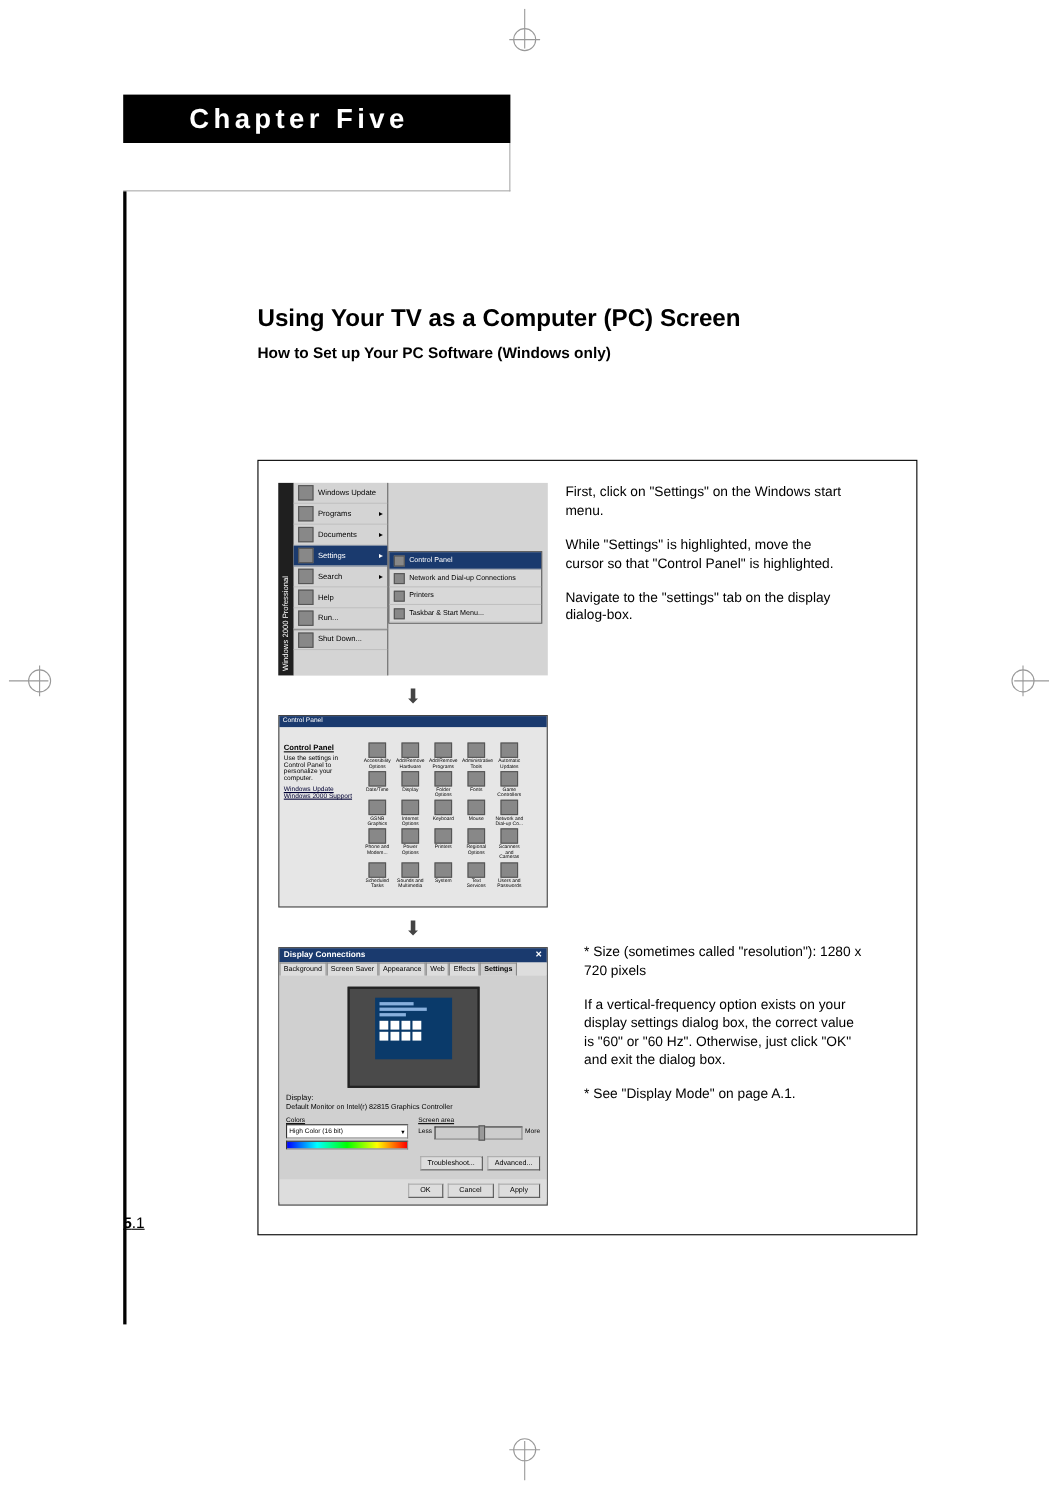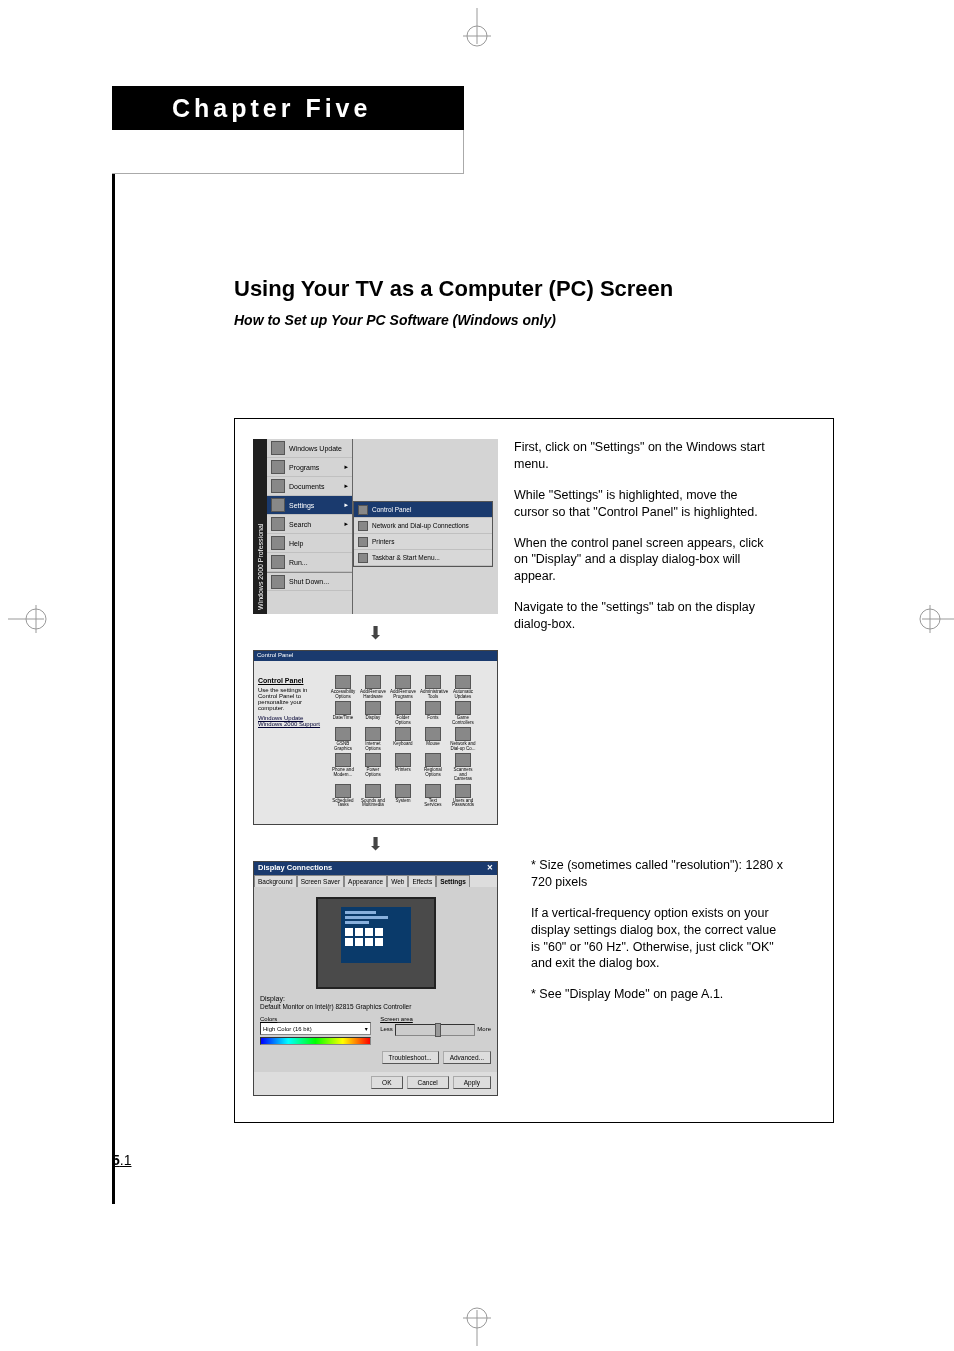--- a/index.html
+++ b/index.html
@@ -64,21 +64,20 @@
   }
   .h1 {
     font-weight: bold;
     font-size: 22px;
     color: #000;
     margin-bottom: 10px;
   }
   .h2 {
     font-weight: bold;
     font-size: 14px;
-    font-style: italic;
   }
 
   .section-box {
     border: 1px solid #000;
     margin-top: 90px;
     padding: 20px 18px 20px 18px;
     min-height: 700px;
     position: relative;
   }
   .row { display: flex; align-items: flex-start; margin-bottom: 6px; }
@@ -140,21 +139,21 @@
   .shot3 .slider { height:12px; background:#ccc; border:1px inset #888; position:relative; margin-top:2px;}
   .shot3 .slider .thumb { position:absolute; left:50%; top:-2px; width:6px; height:14px; background:#999; border:1px solid #555;}
   .shot3 .btns { display:flex; justify-content:flex-end; gap:4px; margin-top:6px;}
   .shot3 .btn { font-size:6.5px; border:1px outset #aaa; background:#ddd; padding:2px 6px;}
   .shot3 .fbtns { display:flex; justify-content:flex-end; gap:4px; padding:4px 6px; background:#ddd;}
   .shot3 .fbtns .btn { padding:2px 10px;}
 
   .pagenum {
     position:absolute;
     left:112px;
-    top:1152px;
+    top:1103px;
     font-size:14px;
     text-decoration:underline;
   }
   .pagenum b { font-weight:bold; }
 </style>
 </head>
 <body>
 
 <div class="crop top">
   <svg width="46" height="46">
@@ -369,21 +368,20 @@
               <div class="btn">OK</div>
               <div class="btn">Cancel</div>
               <div class="btn">Apply</div>
             </div>
           </div>
         </div>
 
         <div class="explain">
           <p>First, click on "Settings" on the Windows start menu.</p>
           <p>While "Settings" is highlighted, move the cursor so that "Control Panel" is highlighted.</p>
-          <p>When the control panel screen appears, click on "Display" and a display dialog-box will appear.</p>
           <p>Navigate to the "settings" tab on the display dialog-box.</p>
         </div>
       </div>
 
       <div class="explain" style="position:absolute; left:280px; top:438px;">
         <p>* Size (sometimes called "resolution"): 1280 x 720 pixels</p>
         <p>If a vertical-frequency option exists on your display settings dialog box, the correct value is "60" or "60 Hz". Otherwise, just click "OK" and exit the dialog box.</p>
         <p>* See "Display Mode" on page A.1.</p>
       </div>
 

